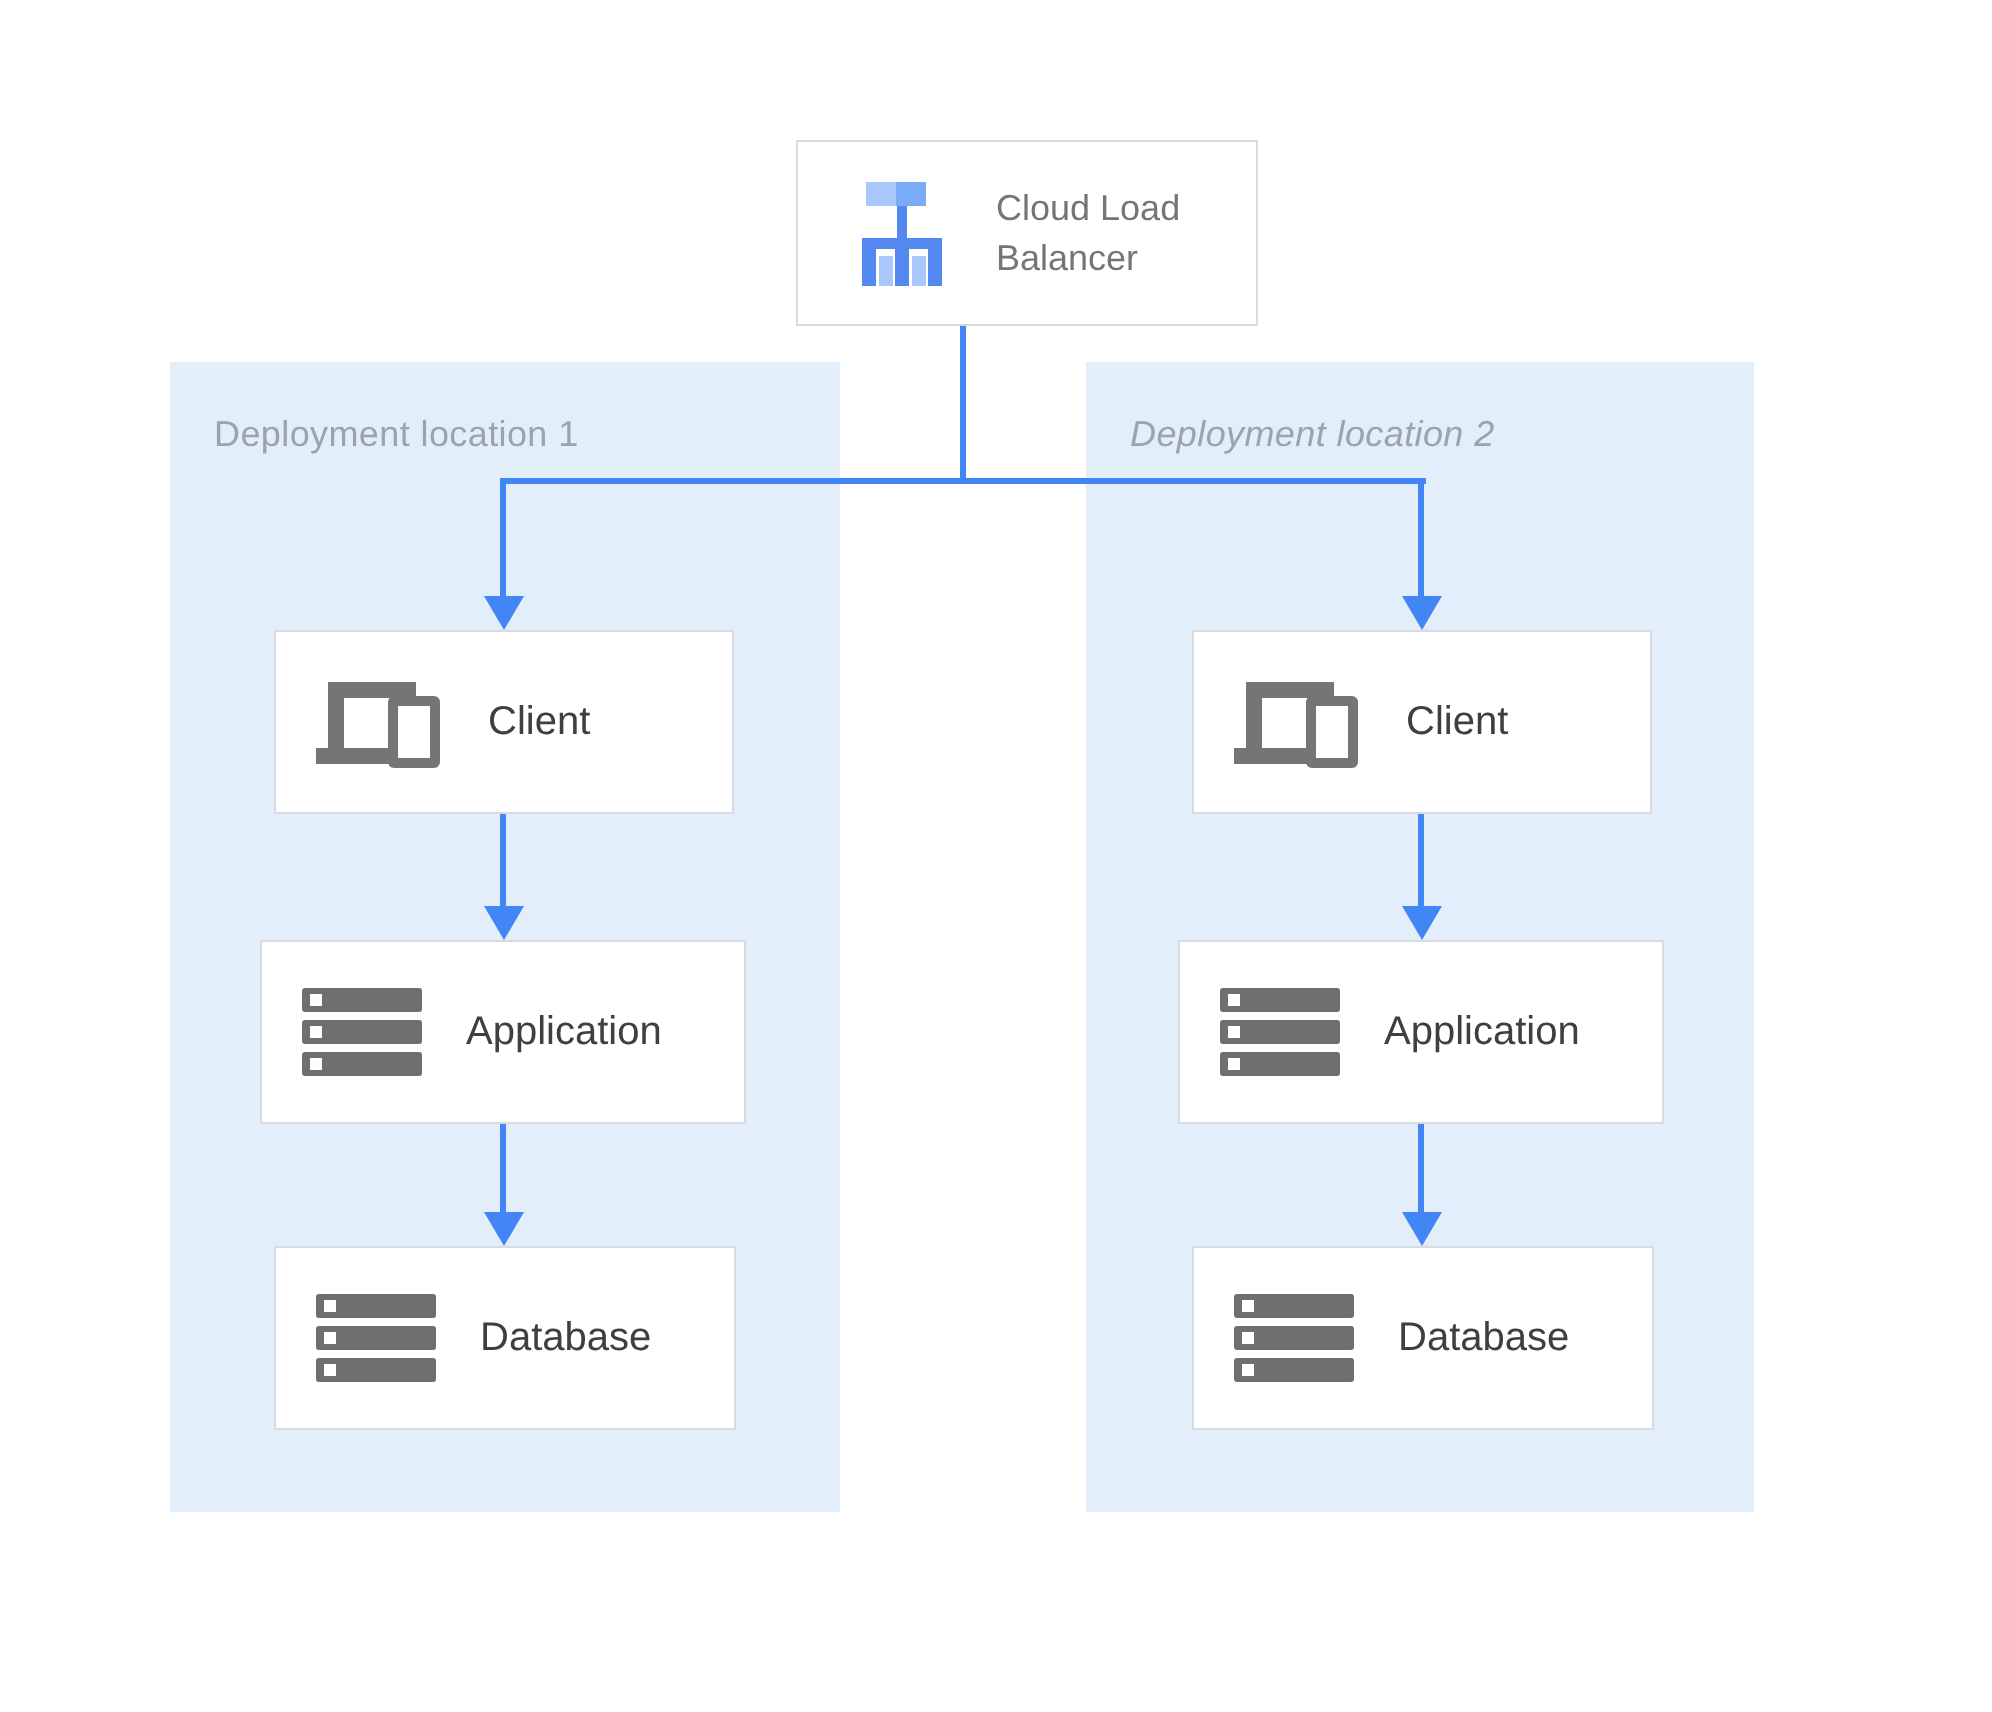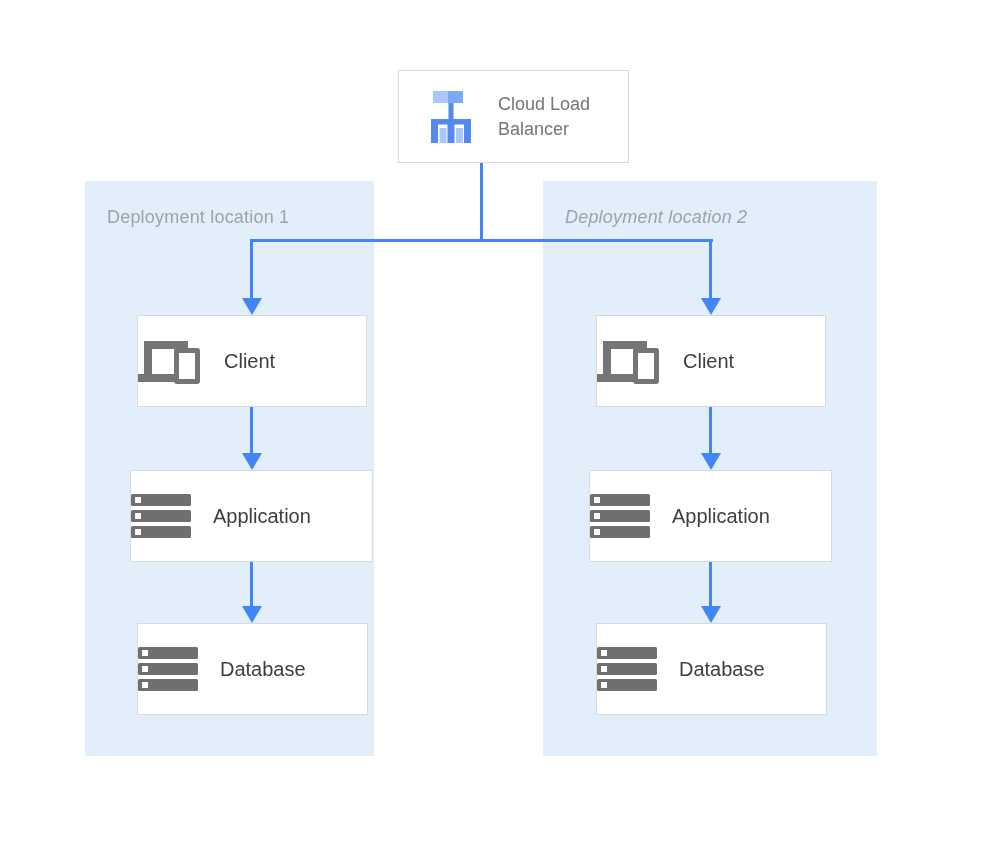--- a/index.html
+++ b/index.html
@@ -13,29 +13,29 @@
   .arrowhead{position:absolute;width:0;height:0;border-left:10px solid transparent;
              border-right:10px solid transparent;border-top:17px solid var(--arrow-blue,#4285F4);z-index:2;}
 
   .node{position:absolute;background:#ffffff;border:1px solid var(--node-border,#D7DADE);
         box-sizing:border-box;display:flex;align-items:center;z-index:3;}
   .node-label{font-size:20px;color:var(--node-text,#3C4043);white-space:nowrap;}
 
   .lb-node{left:366px;top:70px;width:231px;height:93px;padding-left:29px;gap:24px;margin-left:32px;}
   .lb-label{font-size:18px;line-height:25px;color:var(--muted-text,#757575);width:104px;}
 
-  .inner-node{gap:22px;}
+  .inner-node{padding-left:20px;gap:22px;}
   .icon{flex:0 0 auto;display:block;}
 </style>
 </head>
 <body>
 
 <div class="canvas">
 
-  <div class="region" style="left:85px;width:289px;">
+  <div class="region" style="left:85px;width:335px;">
     <div class="region-label">Deployment location 1</div>
   </div>
   <div class="region" style="left:543px;width:334px;font-style:italic;">
     <div class="region-label">Deployment location 2</div>
   </div>
 
   <div class="vline" style="left:480px;top:163px;height:78px;"></div>
   <div class="hline" style="left:251px;top:239px;width:462px;"></div>
 
   <div class="vline" style="left:250px;top:239px;height:60px;"></div>

